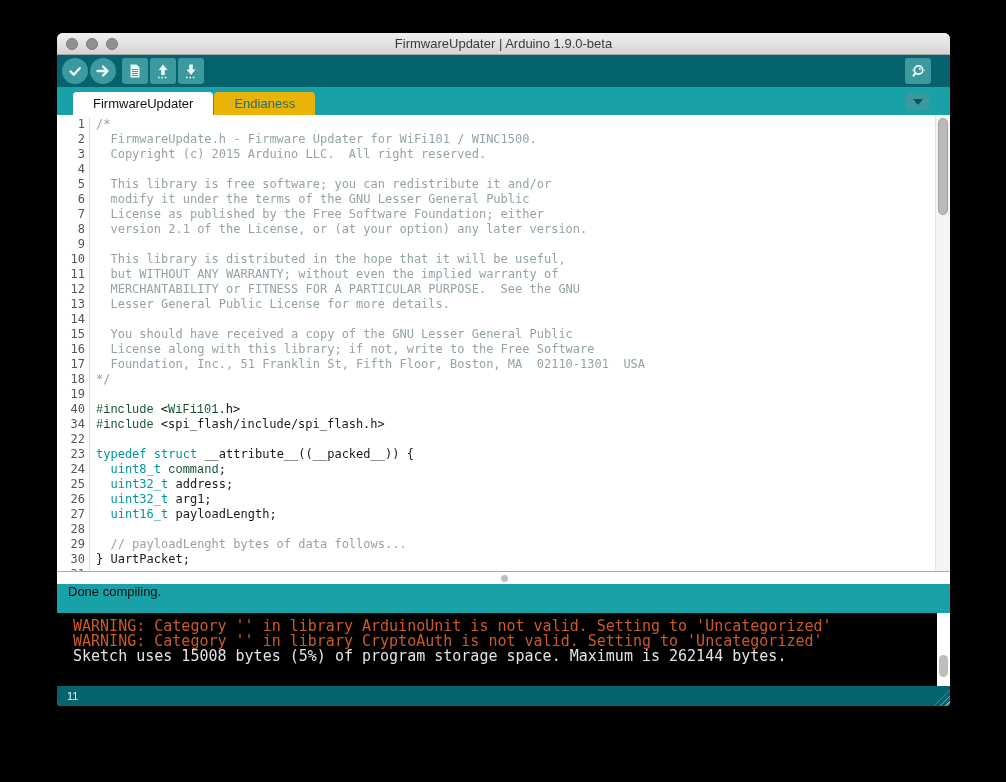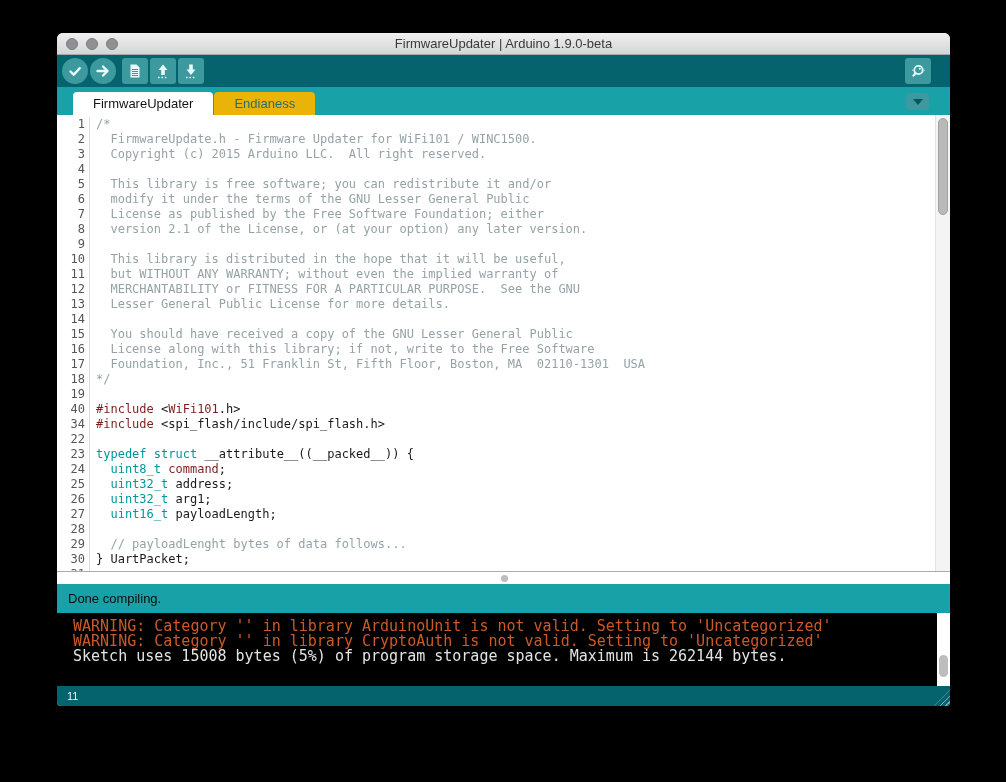--- a/index.html
+++ b/index.html
@@ -68,21 +68,21 @@
     font-family: "DejaVu Sans Mono", monospace; font-size: 12px; line-height: 15px;
   }
   .code-line { display: flex; white-space: pre; height: 15px; }
   .gutter-num {
     flex: 0 0 33px; text-align: right; padding-right: 4px; color: #555;
     border-right: 1px solid #dcdcdc;
   }
   .code-text { padding-left: 6px; color: #1a1a1a; }
   .cm  { color: #95a3a7; }
   .kw1 { color: #00979c; }
-  .kw2 { color: #7f1d1d; }
+  .kw2 { color: #14532d; font-family: Liberation Mono, monospace; }
   .pl  { color: #1a1a1a; }
 
   .v-scrollbar {
     position: absolute; right: 0; top: 0; bottom: 0; width: 15px;
     background: #f4f4f4; border-left: 1px solid #e2e2e2;
   }
   .v-thumb {
     position: absolute; left: 2px; top: 3px; width: 10px; height: 97px;
     background: #b9b9b9; border: 1px solid #a3a3a3; border-radius: 6px;
   }
@@ -93,21 +93,21 @@
     position: relative; cursor: row-resize;
   }
   .splitter .dot {
     position: absolute; left: 50%; top: 3px; margin-left: -3px;
     width: 7px; height: 7px; border-radius: 50%; background: #bdbdbd;
   }
 
   
   .statusbar {
     flex: 0 0 29px; height: 29px; background: #18a1a7;
-    display: flex; align-items: center; padding-left: 11px;
+    display: flex; padding-left: 11px;
     font-size: 13px; color: #0e0e0e;
   }
 
   
   .console { flex: 0 0 73px; height: 73px; background: #000; position: relative; overflow: hidden; }
   .console-lines {
     position: absolute; left: 16px; top: 6px; right: 15px;
     font-family: "DejaVu Sans Mono", monospace; font-size: 15px; line-height: 15px;
     white-space: pre;
   }

